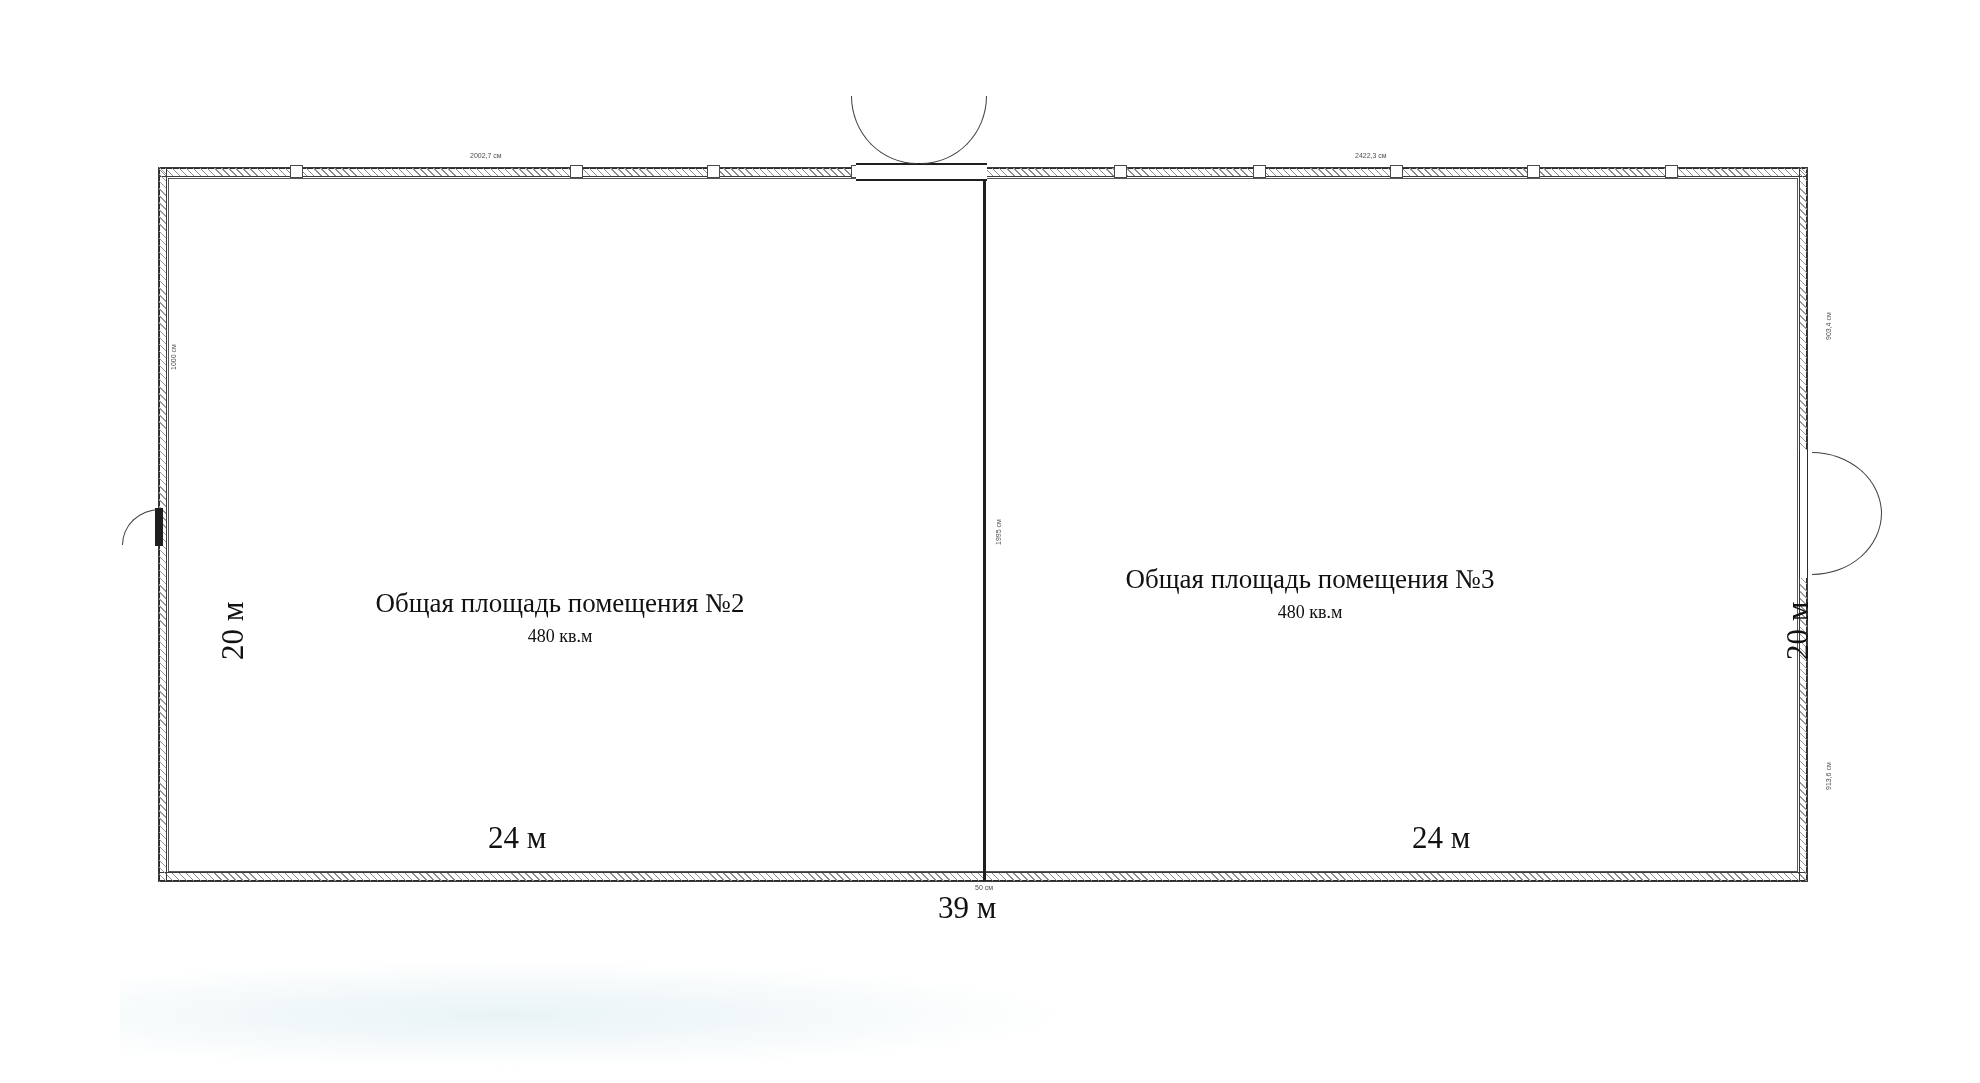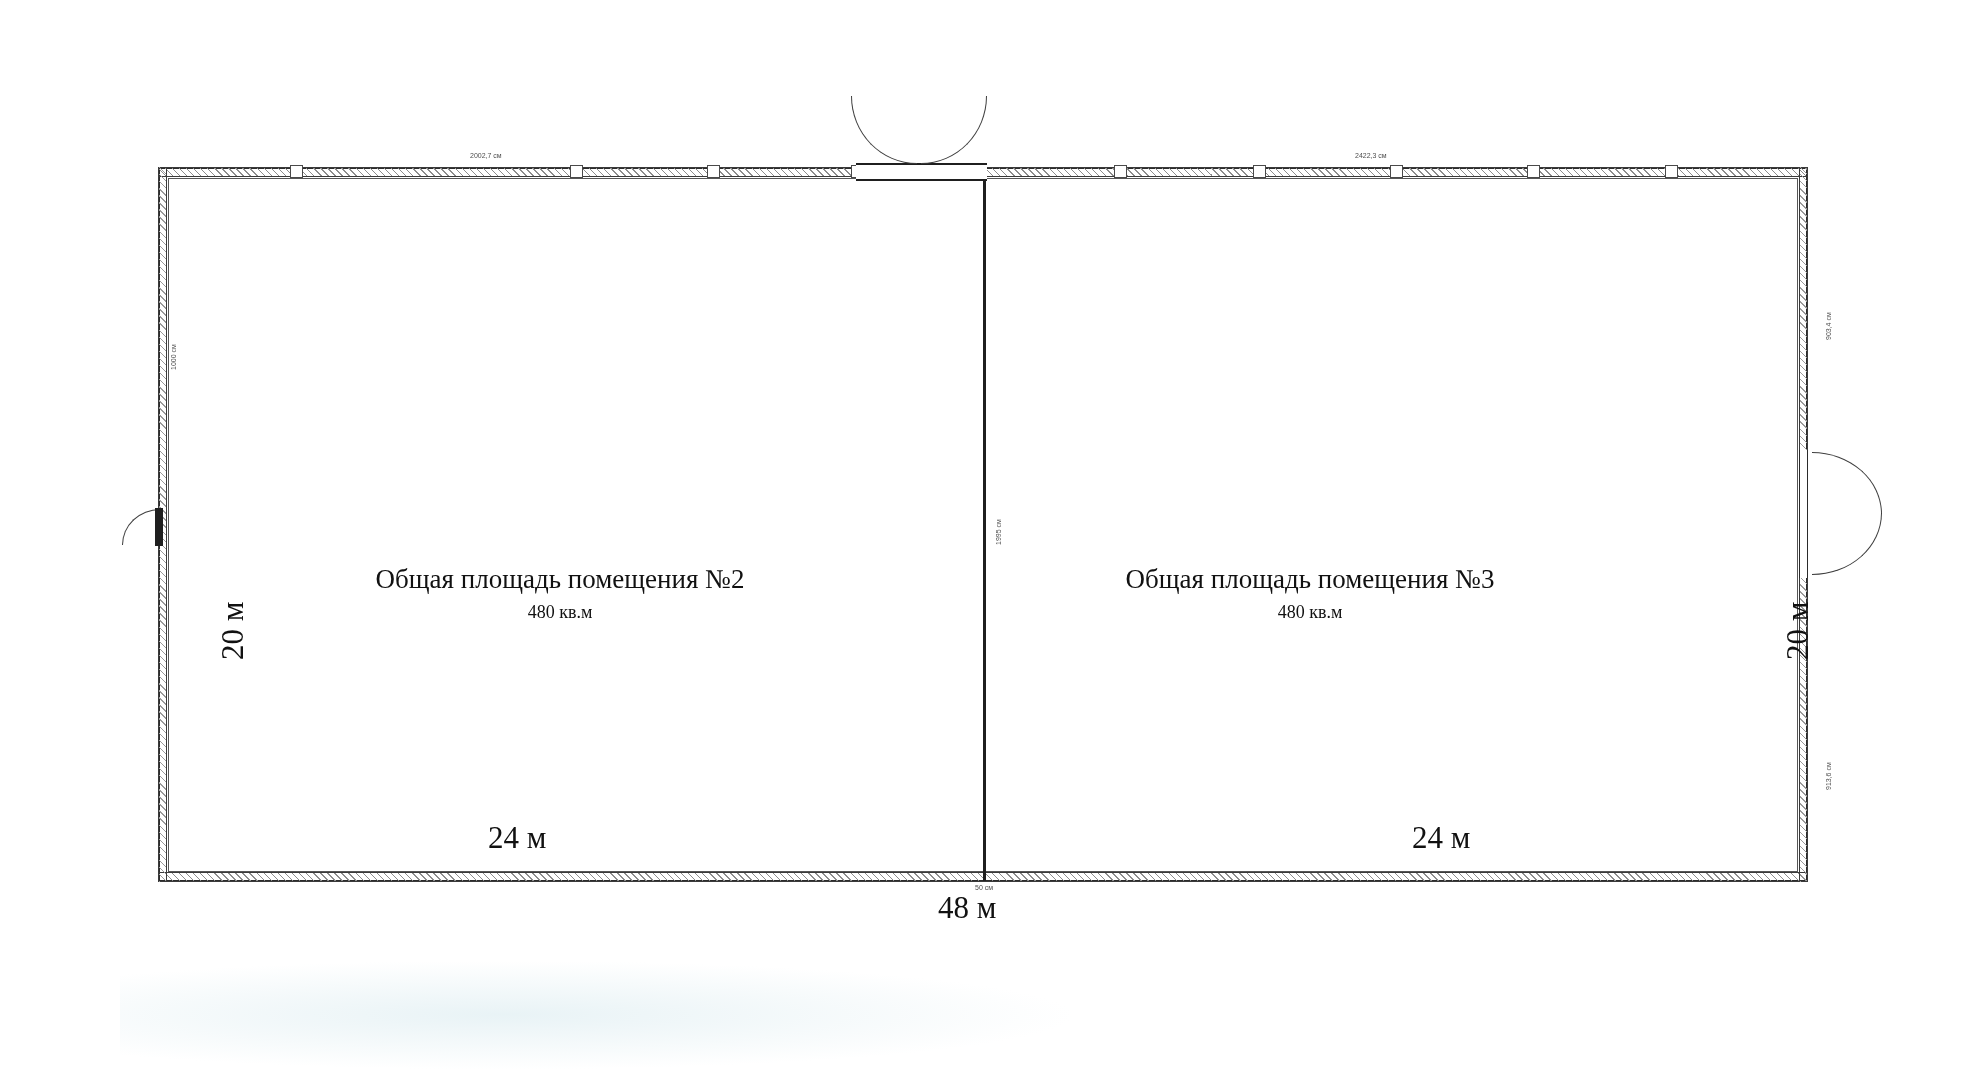--- a/index.html
+++ b/index.html
@@ -253,32 +253,32 @@
 
   <div class="micro vert" style="left:1825px; top:340px;">903,4 см</div>
   <div class="micro vert" style="left:1825px; top:790px;">913,6 см</div>
 
   <div class="micro vert" style="left:995px; top:545px;">1995 см</div>
 
   <div class="micro vert" style="left:170px; top:370px;">1000 см</div>
 
   <div class="micro" style="left:975px; top:884px;">50 см</div>
 
-  <div class="room-label" style="left:310px; top:560px; width:500px;">
+  <div class="room-label" style="left:310px; top:584px; width:500px;">
     <span>Общая площадь помещения №2</span>
     <span class="area">480 кв.м</span>
   </div>
 
   <div class="room-label" style="left:1060px; top:560px; width:500px;">
     <span>Общая площадь помещения №3</span>
     <span class="area">480 кв.м</span>
   </div>
 
   <div class="dim rot" style="left:215px; top:660px;">20 м</div>
   <div class="dim rot" style="left:1780px; top:660px;">20 м</div>
 
   <div class="dim" style="left:488px; top:820px;">24 м</div>
   <div class="dim" style="left:1412px; top:820px;">24 м</div>
 
-  <div class="dim" style="left:938px; top:890px;">48 м</div>
+  <div class="dim" style="left:938px; top:890px;">39 м</div>
 
   <div class="watermark"></div>
 </div>
 
 </body></html>

